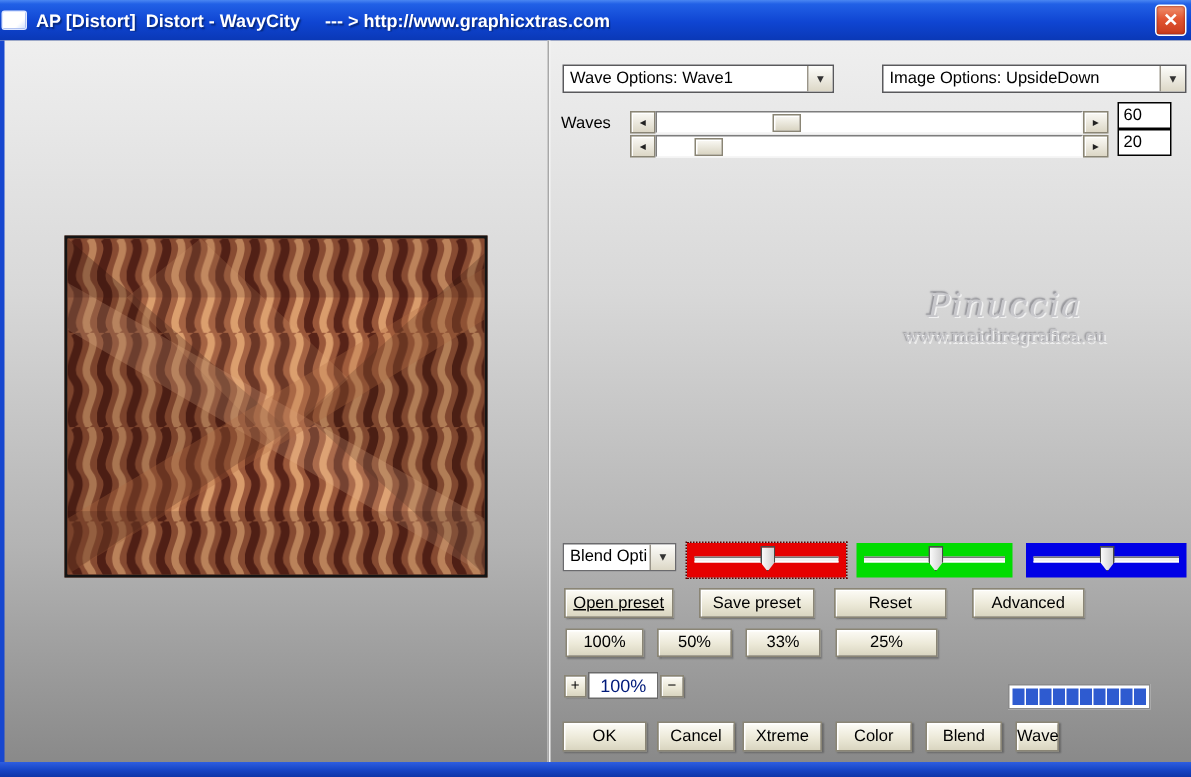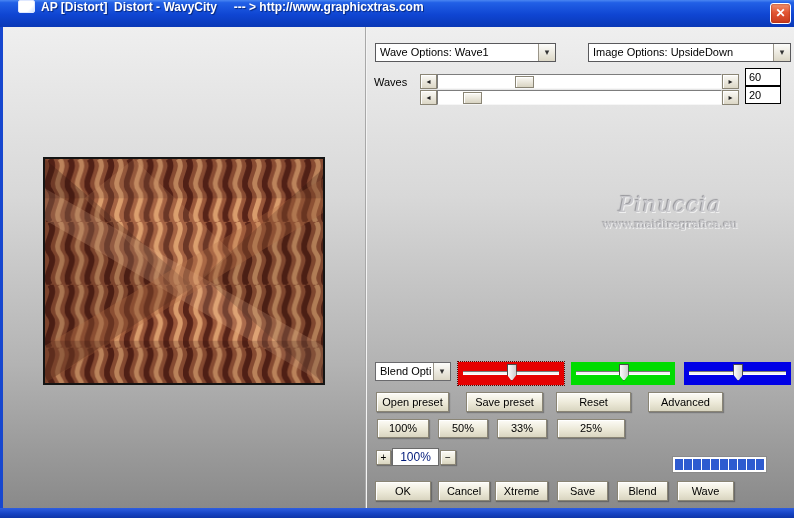--- a/index.html
+++ b/index.html
@@ -5,21 +5,21 @@
   * { margin:0; padding:0; box-sizing:border-box; }
   html,body { width:794px; height:518px; }
   body { font-family:"Liberation Sans", sans-serif; font-size:11px; color:#000; overflow:hidden; }
 
   .window { position:relative; width:794px; height:518px; background:#8a8a8a; }
 
   
   .titlebar {
     position:absolute; left:0; top:0; width:794px; height:27px;
     background:linear-gradient(180deg,#4a86f2 0%,#2160e6 10%,#0f45d2 55%,#0a38b6 100%);
-    display:flex; padding:0 18px;
+    display:flex; align-items:center; padding:0 1px;
   }
   .win-icon {
     width:17px; height:13px; background:linear-gradient(135deg,#ffffff 70%,#cfe0ff);
     border:1px solid #dfe8ff; border-radius:2px; margin-right:6px; flex:0 0 auto;
   }
   .title-text {
     color:#fff; font-weight:bold; font-size:12px; white-space:pre;
     text-shadow:1px 1px 1px #06277a; overflow:hidden;
   }
   .close-btn {
@@ -197,21 +197,21 @@
   </div>
   <div class="rgb-slider" style="left:571px; top:362px; width:104px; background:#00dc00;">
     <div class="rgb-groove"></div>
     <div class="rgb-thumb" style="left:46%;"></div>
   </div>
   <div class="rgb-slider" style="left:684px; top:362px; width:107px; background:#0000e6;">
     <div class="rgb-groove"></div>
     <div class="rgb-thumb" style="left:46%;"></div>
   </div>
 
-  <div class="xp-btn" style="left:376px; top:392px; width:73px;">Open preset</div>
+  <div class="xp-btn" style="left:376px; top:392px; width:73px;text-decoration:underline;">Open preset</div>
   <div class="xp-btn" style="left:466px; top:392px; width:77px;">Save preset</div>
   <div class="xp-btn" style="left:556px; top:392px; width:75px;">Reset</div>
   <div class="xp-btn" style="left:648px; top:392px; width:75px;">Advanced</div>
 
   <div class="xp-btn" style="left:377px; top:419px; width:52px; height:19px; line-height:17px;">100%</div>
   <div class="xp-btn" style="left:438px; top:419px; width:50px; height:19px; line-height:17px;">50%</div>
   <div class="xp-btn" style="left:497px; top:419px; width:50px; height:19px; line-height:17px;">33%</div>
   <div class="xp-btn" style="left:557px; top:419px; width:68px; height:19px; line-height:17px;">25%</div>
 
   <div class="xp-btn" style="left:376px; top:450px; width:15px; height:15px; line-height:13px; font-size:10px;">+</div>
@@ -227,18 +227,18 @@
       <span class="pseg" style="background: rgb(46, 91, 208);"></span>
       <span class="pseg" style="background: rgb(46, 91, 208);"></span>
       <span class="pseg" style="background: rgb(46, 91, 208);"></span>
       <span class="pseg" style="background: rgb(46, 91, 208);"></span>
       <span class="pseg" style="background: rgb(46, 91, 208);"></span>
     </div>
 
   <div class="xp-btn" style="left:375px; top:481px; width:56px;">OK</div>
   <div class="xp-btn" style="left:438px; top:481px; width:52px;">Cancel</div>
   <div class="xp-btn" style="left:495px; top:481px; width:53px;">Xtreme</div>
-  <div class="xp-btn" style="left:557px; top:481px; width:51px;">Save</div>
+  <div class="xp-btn" style="left:557px; top:481px; width:51px;">Color</div>
   <div class="xp-btn" style="left:617px; top:481px; width:51px;">Blend</div>
-  <div class="xp-btn" style="left:677px; top:481px; width:57px;">Wave</div>
+  <div class="xp-btn" style="left:677px; top:481px; width:29px;">Wave</div>
 
   <div class="edge-bottom"></div>
 </div>
 
 </body></html>

